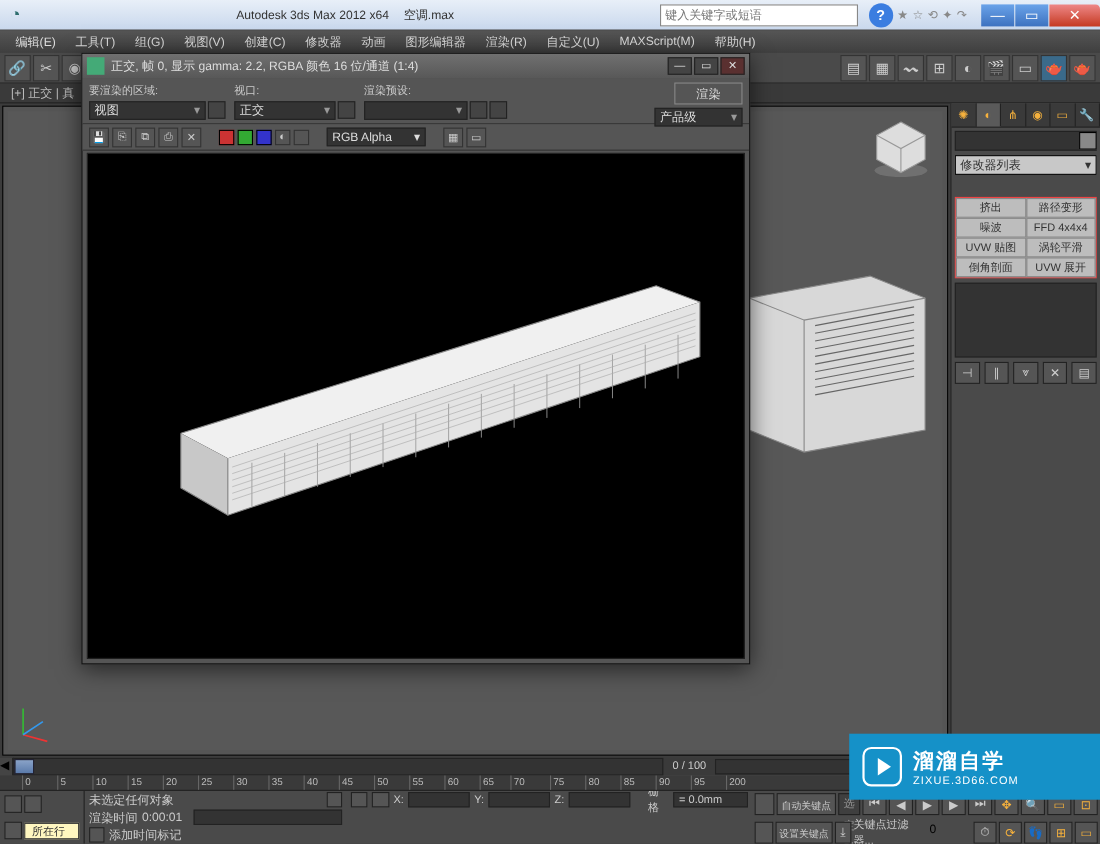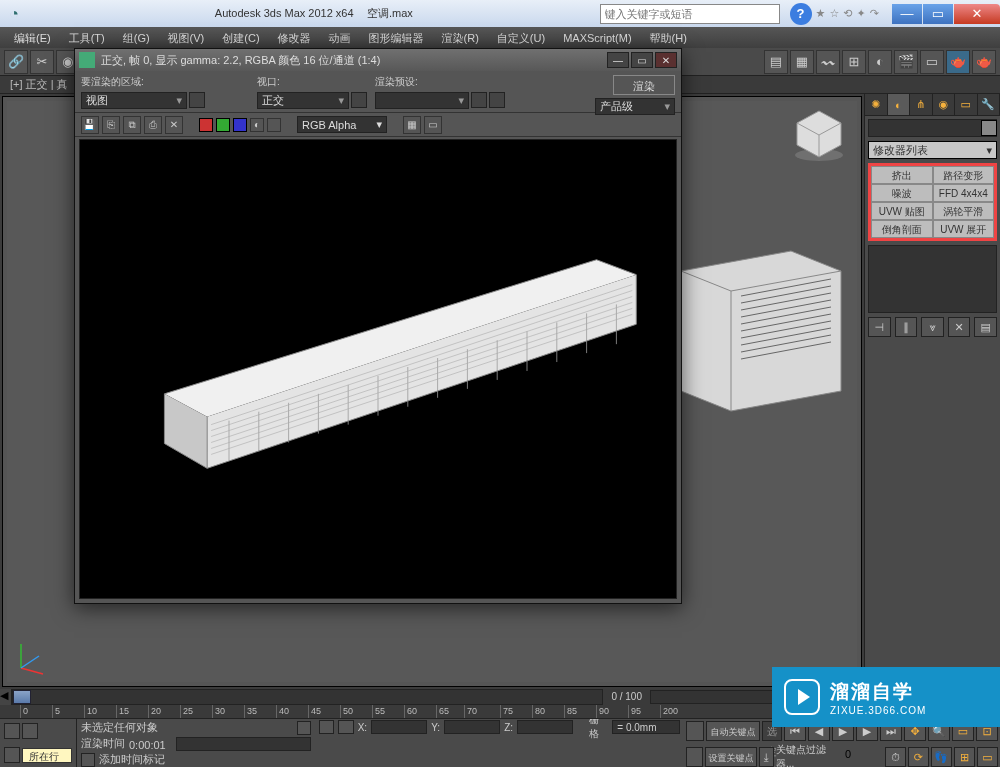--- a/index.html
+++ b/index.html
@@ -42,21 +42,21 @@
 
 
 .cmd-panel { width:136px; background:#4a4a4a; border-left:1px solid #222; display:flex; flex-direction:column; }
 .cmd-tabs { height:22px; display:flex; background:#3a3a3a; border-bottom:1px solid #222;}
 .cmd-tabs .ct { flex:1; display:flex; align-items:center; justify-content:center; border-right:1px solid #222; color:#f5b13d;}
 .cmd-body { padding:3px; }
 .namefield { width:100%; height:18px; background:#333; border:1px solid #222; margin-bottom:4px;}
 .color-swatch { width:16px; height:16px; background:#888; border:1px solid #000; float:right; margin-top:-21px;}
 .mod-combo { width:100%; height:18px; background:#c8c8c8; border:1px solid #000; display:flex; align-items:center; padding:0 4px; font-size:11px; color:#333;gap:48px;}
 .mod-combo .dd{ margin-left:auto; }
-.mod-grid { margin-top:4px; border:3px solid #ef4444; }
+.mod-grid { margin-top:20px; border:1px solid #ef4444; }
 .mod-grid .row { display:flex; }
 .mod-grid .cell { flex:1; height:18px; background:#bdbdbd; border:1px solid #888; text-align:center; line-height:18px; font-size:10px; color:#333;}
 .stack-box { margin-top:4px; height:68px; background:#333; border:1px solid #222;}
 .stack-ctrl { margin-top:4px; height:20px; display:flex; gap:4px;}
 .stack-ctrl .sc { flex:1; height:20px; background:#555; border:1px solid #222; display:flex; align-items:center; justify-content:center; color:#ccc;}
 .rollout-area { flex:1; background:#4a4a4a; }
 
 
 .render-window { position:absolute; left:74px; top:48px; width:608px; height:556px; background:#555; border:1px solid #111; box-shadow:0 4px 20px rgba(0,0,0,0.6); z-index:500;}
 .rw-title { height:22px; background:linear-gradient(#707070,#585858); display:flex; align-items:center; padding:0 4px; color:#ddd;}
@@ -93,21 +93,21 @@
 .timeline-bar .trackright{ width:350px; height:14px; margin-top:1px; background:#333; border:1px solid #222;}
 .ruler { height:14px; background:#3a3a3a; border-bottom:1px solid #222; position:relative;}
 .ruler .tick{ position:absolute; top:0; bottom:0; border-left:1px solid #666;}
 .ruler .tick span{ position:absolute; top:1px; left:2px; font-size:9px; color:#bbb;}
 .status { height:48px; display:flex; }
 .status-left { width:80px; background:#4a4a4a; display:flex; flex-direction:column;}
 .status-left .srow{ flex:1; display:flex; align-items:center; padding:0 4px; gap:2px;}
 .status-left .sb{ width:16px; height:16px; background:#555; border:1px solid #222;}
 .cur-row { width:50px; height:15px; background:#fff7c0; border:1px solid #333; color:#333; padding:0 6px; line-height:15px; font-size:10px;}
 .status-mid { width:280px; background:#4a4a4a; display:flex; flex-direction:column; border-left:1px solid #222;}
-.status-mid .line{ height:16px; display:flex; align-items:flex-end; color:#ccc; font-size:10px; padding:0 4px;}
+.status-mid .line{ height:16px; display:flex; align-items:center; color:#ccc; font-size:10px; padding:0 4px;}
 .status-mid .inp{ flex:1; height:14px; background:#333; border:1px solid #222;}
 .coords { flex:1; display:flex; flex-direction:column; }
 .coords .line1{ height:16px; display:flex; align-items:center; gap:4px; padding:0 4px;}
 .coords .line2{ height:16px; display:flex; align-items:center; gap:4px; padding:0 4px;}
 .coords .cb{ width:16px; height:14px; background:#555; border:1px solid #222;}
 .coords .num{ width:58px; height:14px; background:#333; border:1px solid #222; color:#ccc; font-size:10px; padding:0 3px; line-height:14px;}
 .coords .lbl{ color:#ccc; font-size:10px;}
 .coords .gridv{ width:70px; height:14px; background:#333; border:1px solid #222; color:#ccc; font-size:10px; line-height:14px; padding:0 4px;}
 .playback { width:350px; display:flex; flex-direction:column; padding:2px;}
 .playback .prow{ display:flex; gap:2px; align-items:center;}
@@ -306,21 +306,21 @@
     <div class="rw-group" style="width:124px;">
       <div class="rw-label">要渲染的区域:</div>
       <div style="display:flex; gap:2px;">
         <div class="rw-combo" style="flex:1;">
           <span>视图</span>
             <span class="dd">▾</span>
         </div>
         <div class="rw-lock"></div>
       </div>
     </div>
-    <div class="rw-group" style="width:110px;margin-left:44px;">
+    <div class="rw-group" style="width:110px;">
       <div class="rw-label">视口:</div>
       <div style="display:flex; gap:2px;">
         <div class="rw-combo" style="flex:1;">
           <span>正交</span>
             <span class="dd">▾</span>
         </div>
         <div class="rw-lock"></div>
       </div>
     </div>
     <div class="rw-group" style="width:130px;">

